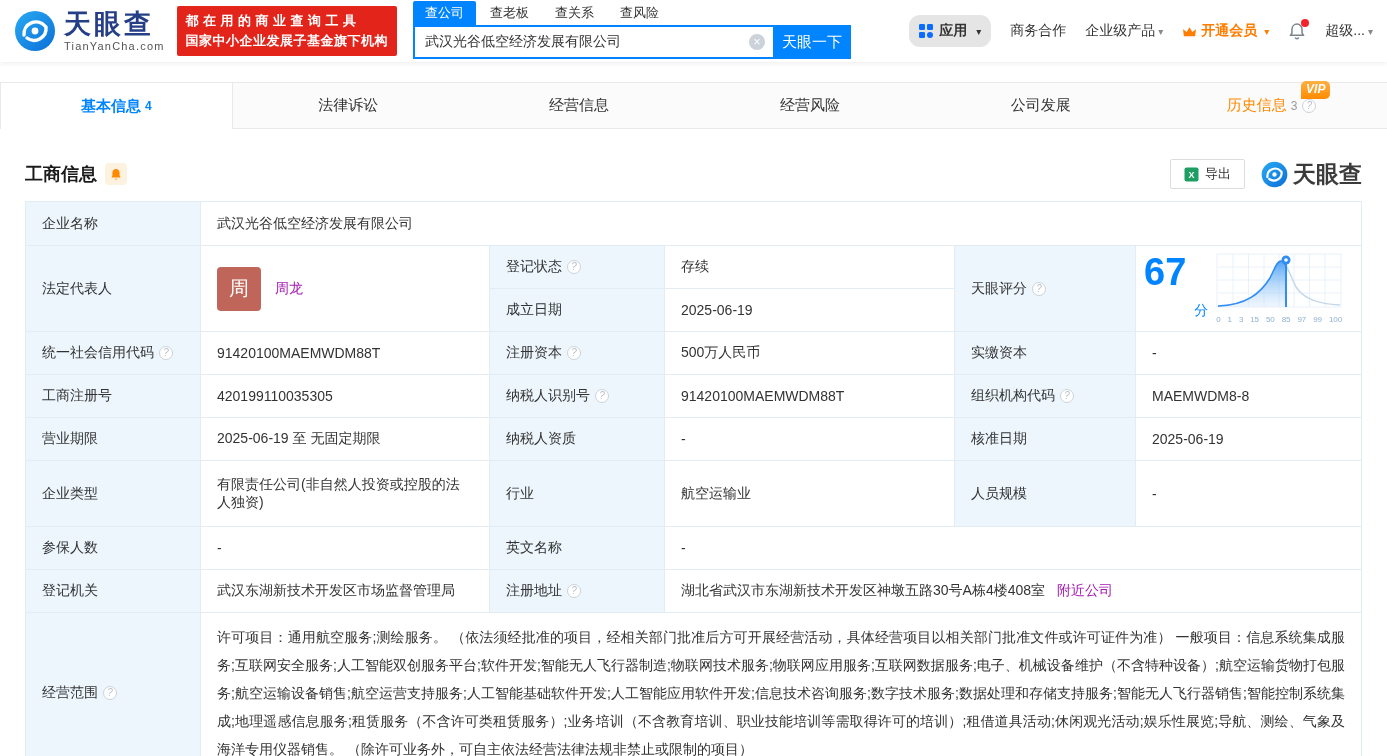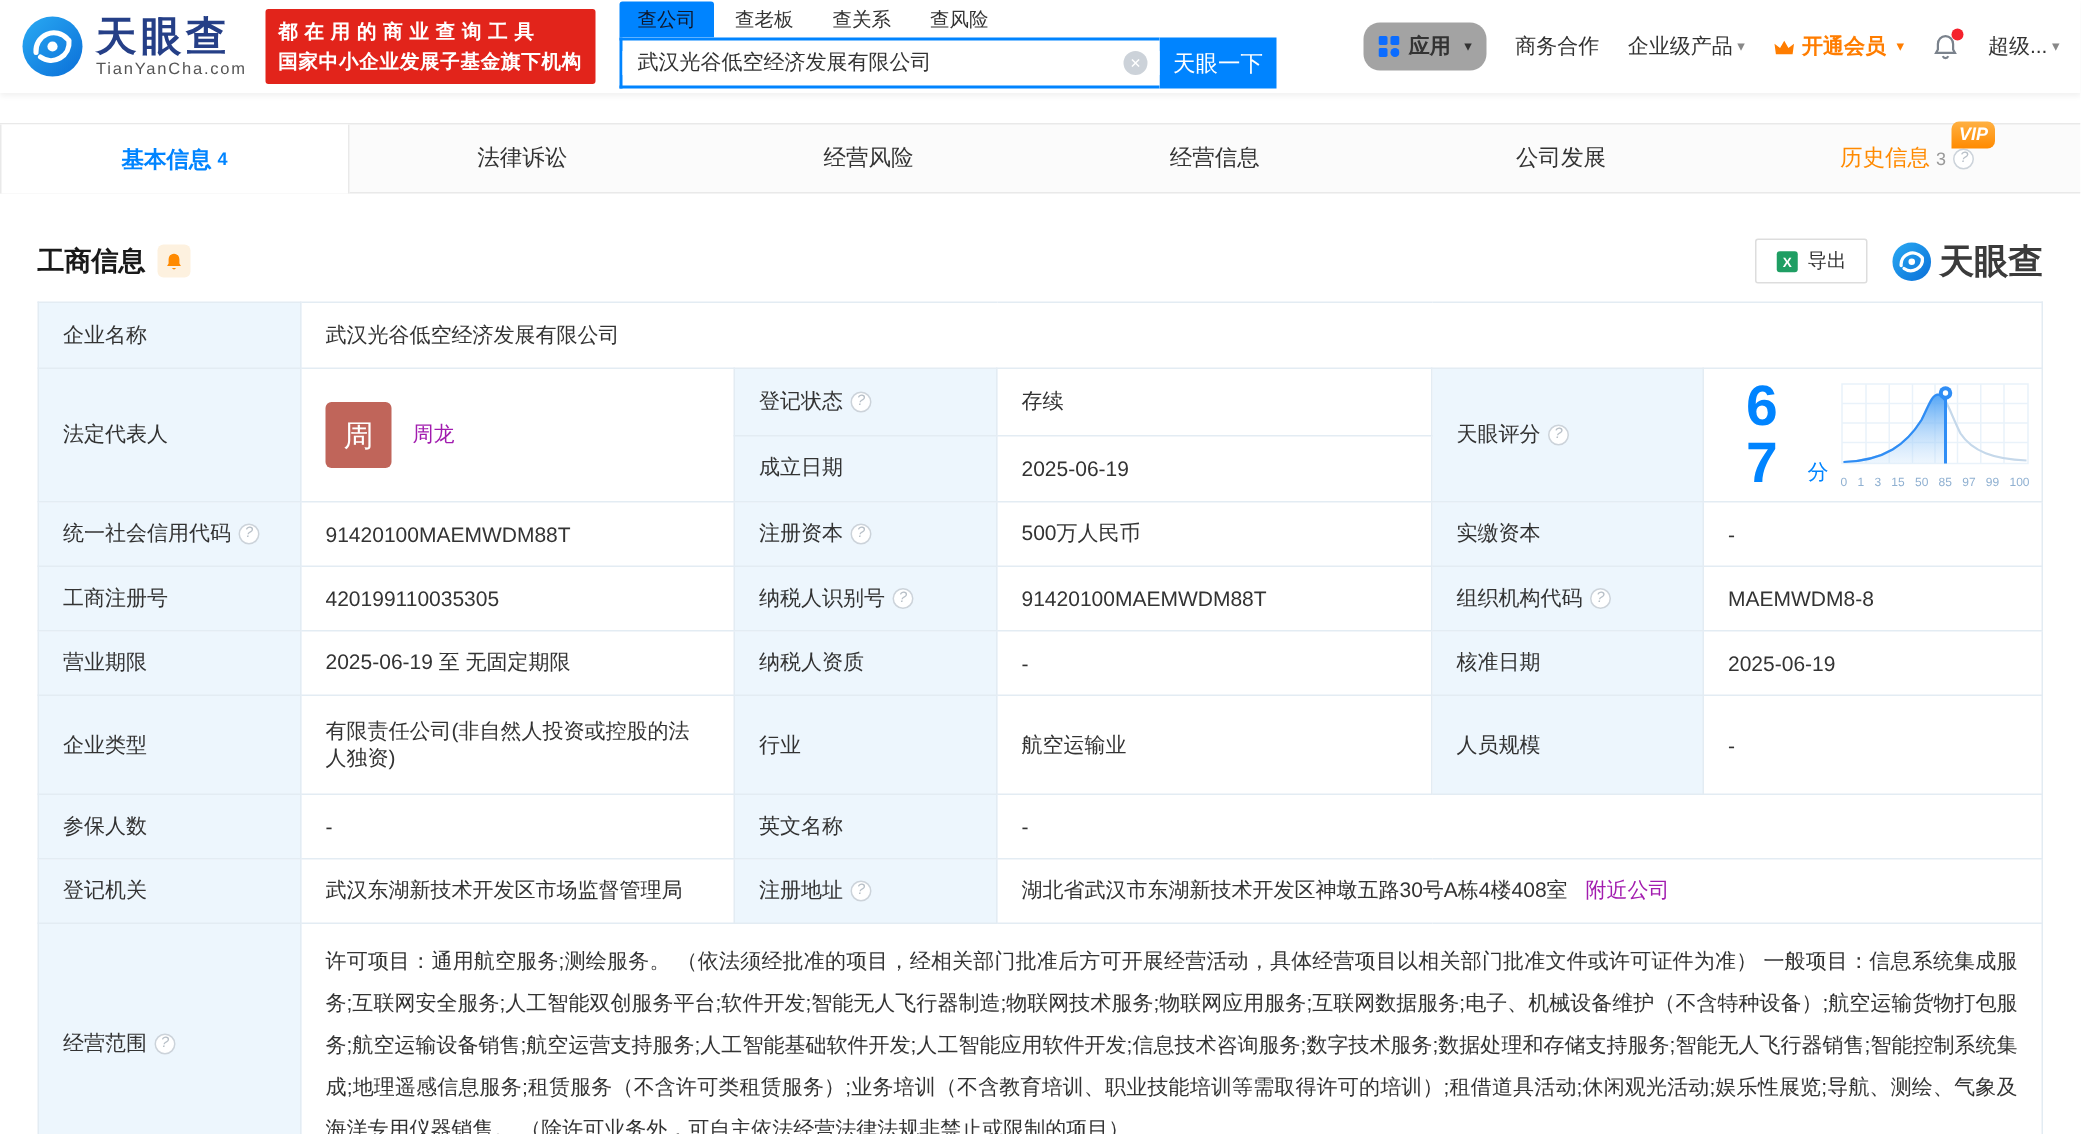--- a/index.html
+++ b/index.html
@@ -20,31 +20,31 @@
   .logo-text .domain { font-size:11px; color:#555; letter-spacing:1.2px; margin-top:2px; }
   .slogan {
     margin-left:12px; background:#e2241b; color:#fff; font-weight:bold;
     font-size:13px; padding:5px 9px; line-height:1.55; border-radius:2px; white-space:nowrap;
   }
   .slogan .l1 { letter-spacing:4.5px; }
   .slogan .l2 { letter-spacing:0.5px; }
   .search-area { margin-left:16px; width:438px; display:flex; flex-direction:column; justify-content:flex-end; height:100%; }
   .search-tabs { display:flex; align-items:flex-end; gap:2px; height:24px; font-size:13px; }
   .stab { padding:3px 12px; color:#333; cursor:pointer; }
-  .stab.active { background:#0084ff; color:#0f172a; border-radius:2px 2px 0 0; }
+  .stab.active { background:#0084ff; color:#ffffff; border-radius:2px 2px 0 0; }
   .search-row { display:flex; height:34px; margin-bottom:3px; }
   .search-input-wrap { flex:1; border:2px solid #0084ff; border-right:none; display:flex; align-items:center; position:relative; background:#fff; }
   .search-input-wrap input { border:none; outline:none; width:100%; font-size:14px; color:#333; padding:0 30px 0 10px; font-family:inherit; }
   .clear-icon {
     position:absolute; right:8px; width:16px; height:16px; border-radius:50%;
     background:#ccd2d9; color:#fff; font-size:12px; line-height:16px; text-align:center; cursor:pointer;
   }
   .search-btn { width:78px; background:#0084ff; color:#fff; border:none; font-size:15px; cursor:pointer; font-family:inherit; }
   .top-nav { margin-left:auto; display:flex; align-items:center; gap:19px; font-size:14px; color:#333; white-space:nowrap; }
-  .apps-btn { background:#a3a3a3; padding:7px 10px; border-radius:11px; display:flex; align-items:center; gap:6px; cursor:pointer; font-weight:bold; }
+  .apps-btn { background:#e5e5e5; padding:7px 10px; border-radius:11px; display:flex; align-items:center; gap:6px; cursor:pointer; font-weight:bold; }
   .caret { font-size:10px; color:#888; margin-left:3px; }
   .apps-btn .caret { color:#333; }
   .nav-item { cursor:pointer; display:flex; align-items:center; }
   .nav-item.vip { color:#ff7d00; font-weight:bold; gap:4px; }
   .nav-item.vip .caret { color:#ff7d00; }
   .bell-wrap { position:relative; cursor:pointer; display:flex; }
   .bell-dot { position:absolute; top:-3px; right:-3px; width:8px; height:8px; background:#f5222d; border-radius:50%; }
   
   .page-tabs {
     margin-top:20px; display:flex; align-items:stretch; height:47px;
@@ -86,21 +86,21 @@
   table.info td { border:1px solid #e3ecf3; padding:6px 16px; color:#333; word-break:break-all; }
   td.lbl { background:#edf6fd; color:#44515c; }
   tr.h44 { height:44px; } tr.h43 { height:43px; } tr.h66 { height:66px; }
   .green { color:#00a854; }
   .link { color:#a21caf; cursor:pointer; text-decoration:none; }
   .rep { display:flex; align-items:center; gap:14px; }
   .avatar {
     width:44px; height:44px; background:#c0655a; color:#fff; border-radius:4px;
     display:flex; align-items:center; justify-content:center; font-size:20px; cursor:pointer; flex:none;
   }
-  .score-wrap { display:flex; align-items:center; gap:8px;margin-left:20px; }
+  .score-wrap { display:flex; gap:8px; }
   .score-num { font-size:38px; font-weight:bold; color:#0084ff; line-height:1; }
   .score-unit { font-size:14px; color:#0084ff; align-self:flex-end; margin-bottom:4px; }
   .score-chart { width:126px; flex:none; }
   .ticks { display:flex; justify-content:space-between; font-size:8px; color:#8fb0d1; margin-top:1px; }
   .scope-cell { line-height:28px; text-align:justify; padding-top:10px !important; padding-bottom:10px !important; }
   .lblflex { display:flex; align-items:center; }
 </style>
 </head>
 <body>
 
@@ -188,26 +188,26 @@
         <span class="tab-count">4</span>
       </span>
     </div>
     <div class="ptab">
       <span class="tab-inner">
         <span class="tab-label">法律诉讼</span>
       </span>
     </div>
     <div class="ptab">
       <span class="tab-inner">
+        <span class="tab-label">经营信息</span>
+      </span>
+    </div>
+    <div class="ptab">
+      <span class="tab-inner">
         <span class="tab-label">经营风险</span>
-      </span>
-    </div>
-    <div class="ptab">
-      <span class="tab-inner">
-        <span class="tab-label">经营信息</span>
       </span>
     </div>
     <div class="ptab">
       <span class="tab-inner">
         <span class="tab-label">公司发展</span>
       </span>
     </div>
     <div class="ptab vip">
       <span class="tab-inner">
         <span class="tab-label">历史信息</span>

